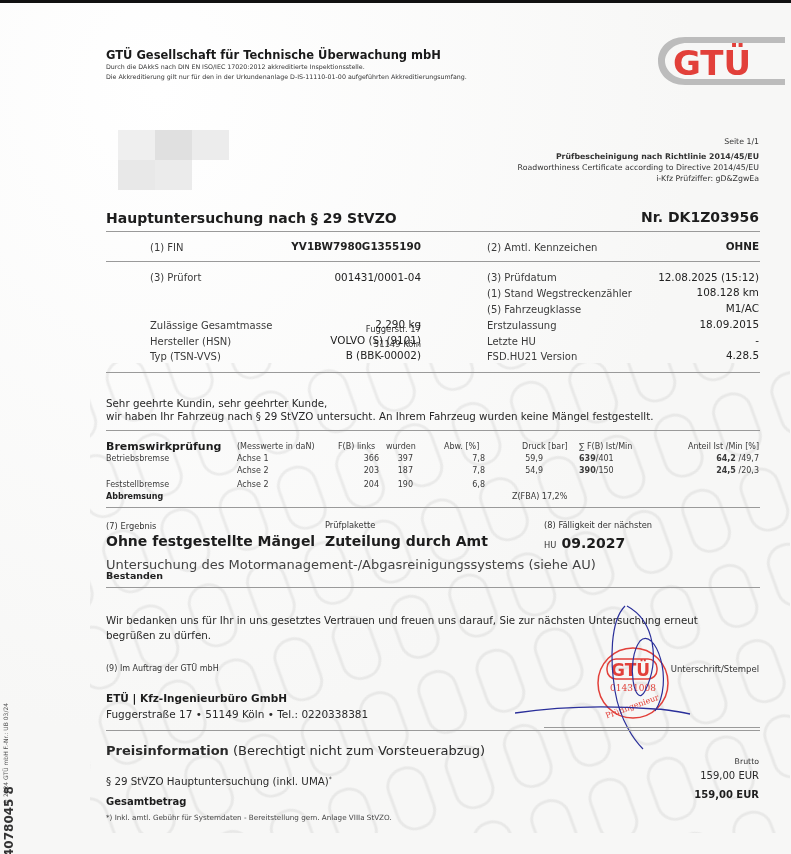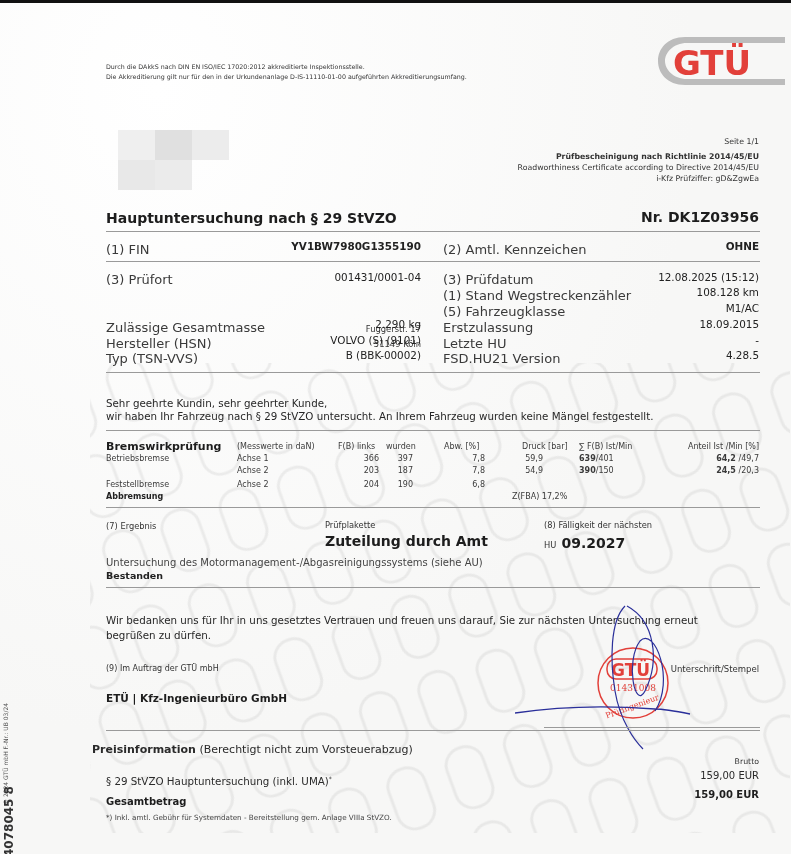--- a/index.html
+++ b/index.html
@@ -20,21 +20,21 @@
   .r { text-align: left; }
   .hdr-title { left: 106px; top: 45px; font-size: 11.5px; font-weight: bold; color: #1a1a1a; }
   .hdr-sub { left: 106px; font-size: 6.3px; color: #333; }
   .logo { left: 655px; top: 30px; width: 130px; height: 56px; }
   .blur { left: 118px; top: 127px; width: 112px; height: 60px; }
   .blur div { position: absolute; }
   .meta { right: 32px; font-size: 7.8px; color: #333; }
   .main-title { left: 106px; top: 207px; font-size: 14px; font-weight: bold; color: #1d1d1d; }
   .doc-nr { right: 32px; top: 206px; font-size: 14px; font-weight: bold; color: #1d1d1d; }
   .hr { position: absolute; left: 106px; width: 654px; height: 1px; background: #9a9a9a; }
-  .lbl { font-size: 13px; color: #3a3a3a; }
+  .lbl { font-size: 10px; color: #3a3a3a; margin-left: 44px; }
   .val { font-size: 10.4px; color: #222; }
   .val-s { font-size: 8.4px; color: #333; margin-top: 36px; }
   .bold { font-weight: bold; }
   .body-text { left: 106px; font-size: 10.3px; color: #262626; }
   .brake { font-size: 8px; color: #3a3a3a; }
   .brake-h { font-size: 11px; font-weight: bold; color: #1d1d1d; }
   .result-big { font-size: 14px; font-weight: bold; color: #1d1d1d; }
   .small { font-size: 8.3px; color: #333; }
   .sidebar-vert { position: absolute; left: 2px; top: 662px; transform-origin: left top; transform: rotate(-90deg) translate(-140px, 0); font-size: 6px; color: #555; white-space: nowrap; }
   .sidebar-num { position: absolute; left: 2px; top: 854px; transform-origin: left top; transform: rotate(-90deg); font-size: 12px; color: #333; font-weight: bold; white-space: nowrap; }
@@ -50,20 +50,21 @@
 
   <svg class="watermark" viewBox="0 0 700 470">
     <defs>
       <pattern id="wm" width="62" height="80" patternUnits="userSpaceOnUse" patternTransform="rotate(-20)">
         <rect x="10" y="8" width="38" height="62" rx="18" fill="none" stroke="#444" stroke-width="3"></rect>
       </pattern>
     </defs>
     <rect width="700" height="470" fill="url(#wm)"></rect>
   </svg>
 
+  <div class="abs hdr-title">GTÜ Gesellschaft für Technische Überwachung mbH</div>
   <div class="abs hdr-sub" style="top:60px">Durch die DAkkS nach DIN EN ISO/IEC 17020:2012 akkreditierte Inspektionsstelle.</div>
   <div class="abs hdr-sub" style="top:70px">Die Akkreditierung gilt nur für den in der Urkundenanlage D-IS-11110-01-00 aufgeführten Akkreditierungsumfang.</div>
 
   <svg class="abs logo" viewBox="0 0 130 56">
     <path d="M30 4 H130 V10 H32 C18 10 10 20 10 28 C10 36 18 46 32 46 H130 V52 H30 C12 52 3 40 3 28 C3 16 12 4 30 4 Z" fill="#bcbcbc"></path>
     <text x="18" y="42" font-family="DejaVu Sans, sans-serif" font-weight="bold" font-size="34" fill="#e2403a">GTÜ</text>
   </svg>
 
   <div class="abs blur">
     <div style="left:0;top:0;width:37px;height:30px;background:#efefef"></div>
@@ -147,56 +148,58 @@
   <div class="abs brake" style="left:237px;top:477px">Achse 2</div>
   <div class="abs brake r" style="right:412px;top:477px">204</div>
   <div class="abs brake r" style="right:378px;top:477px">190</div>
   <div class="abs brake r" style="right:306px;top:477px">6,8</div>
 
   <div class="abs brake bold" style="left:106px;top:489px;color:#222">Abbremsung</div>
   <div class="abs brake" style="left:512px;top:489px">Z(FBA) 17,2%</div>
   <div class="hr" style="top:504px"></div>
 
   <div class="abs small" style="left:106px;top:518px">(7) Ergebnis</div>
+  <div class="abs result-big" style="left:106px;top:530px">Ohne festgestellte Mängel</div>
   <div class="abs small" style="left:325px;top:517px">Prüfplakette</div>
   <div class="abs result-big" style="left:325px;top:530px">Zuteilung durch Amt</div>
   <div class="abs small" style="left:544px;top:517px">(8) Fälligkeit der nächsten</div>
   <div class="abs" style="left:544px;top:530px">
     <span class="small">HU</span>
     <span class="result-big">09.2027</span>
   </div>
-  <div class="abs" style="left:106px;top:554px;font-size:10px;color:#444">Untersuchung des Motormanagement-/Abgasreinigungssystems (siehe AU)</div>
+  <div class="abs" style="left:106px;top:554px;font-size:13px;color:#444">Untersuchung des Motormanagement-/Abgasreinigungssystems (siehe AU)</div>
   <div class="abs" style="left:106px;top:567px;font-size:9.5px;font-weight:bold;color:#222">Bestanden</div>
   <div class="hr" style="top:584px"></div>
 
   <div class="abs body-text" style="top:611px">Wir bedanken uns für Ihr in uns gesetztes Vertrauen und freuen uns darauf, Sie zur nächsten Untersuchung erneut</div>
   <div class="abs body-text" style="top:626px">begrüßen zu dürfen.</div>
 
   <div class="abs" style="left:106px;top:661px;font-size:8px;color:#333">(9) Im Auftrag der GTÜ mbH</div>
   <div class="abs" style="left:106px;top:689px;font-size:10.5px;font-weight:bold;color:#1d1d1d">ETÜ | Kfz-Ingenieurbüro GmbH</div>
+  <div class="abs" style="left:106px;top:705px;font-size:10.5px;color:#2a2a2a">Fuggerstraße 17 • 51149 Köln • Tel.: 0220338381</div>
 
   <svg class="abs stamp" viewBox="0 0 76 76">
     <circle cx="38" cy="38" r="35" fill="none" stroke="#e2403a" stroke-width="1.5"></circle>
     <rect x="12" y="14" width="50" height="20" rx="9" fill="none" stroke="#e2403a" stroke-width="1.5"></rect>
     <text x="16" y="31" font-family="DejaVu Sans, sans-serif" font-weight="bold" font-size="17" fill="#e2403a">GTÜ</text>
     <text x="38" y="46" text-anchor="middle" font-family="DejaVu Serif, serif" font-size="9" fill="#e2403a">01431008</text>
     <text x="38" y="64" text-anchor="middle" font-family="DejaVu Serif, serif" font-size="8" fill="#e2403a" transform="rotate(-20 38 64)">Prüfingenieur</text>
   </svg>
 
   <svg class="abs sig" viewBox="0 0 180 150">
     <path d="M110 5 C95 20 95 60 100 90 C105 120 120 140 128 148" fill="none" stroke="#2a2f9a" stroke-width="1.2"></path>
     <path d="M112 5 C140 20 145 60 130 90 C120 110 110 60 125 40 C140 25 160 80 140 110" fill="none" stroke="#2a2f9a" stroke-width="1.2"></path>
     <path d="M0 112 C40 106 90 104 140 108 C150 108 160 110 175 113" fill="none" stroke="#2a2f9a" stroke-width="1.3"></path>
   </svg>
 
   <div class="abs" style="right:32px;top:661px;font-size:8.5px;color:#333">Unterschrift/Stempel</div>
   <div class="abs" style="left:544px;top:724px;width:216px;height:1px;background:#9a9a9a"></div>
   <div class="hr" style="top:727px"></div>
 
-  <div class="abs" style="left:92px;top:740px;font-size:11px;color:#2a2a2a"><b>Preisinformation</b><span> (Berechtigt nicht zum Vorsteuerabzug)</span></div>
+  <div class="abs" style="left:106px;top:740px;font-size:13px;color:#2a2a2a"><b>Preisinformation</b><span> (Berechtigt nicht zum Vorsteuerabzug)</span></div>
   <div class="abs r" style="right:32px;top:754px;font-size:7.8px;color:#333">Brutto</div>
   <div class="abs" style="left:106px;top:772px;font-size:10.3px;color:#2a2a2a"><span>§ 29 StVZO Hauptuntersuchung (inkl. UMA)</span><sup style="font-size:6px">*</sup></div>
   <div class="abs r" style="right:32px;top:767px;font-size:10px;color:#2a2a2a">159,00 EUR</div>
   <div class="abs r" style="right:32px;top:786px;font-size:10px;font-weight:bold;color:#1d1d1d">159,00 EUR</div>
   <div class="abs" style="left:106px;top:793px;font-size:10px;font-weight:bold;color:#1d1d1d">Gesamtbetrag</div>
   <div class="abs" style="left:106px;top:810px;font-size:7.2px;color:#444">*) Inkl. amtl. Gebühr für Systemdaten - Bereitstellung gem. Anlage VIIIa StVZO.</div>
 
   <div class="sidebar-vert">© 2024 GTÜ mbH F.-Nr.: UB 03/24</div>
   <div class="sidebar-num">4078045 8</div>
 </div>

